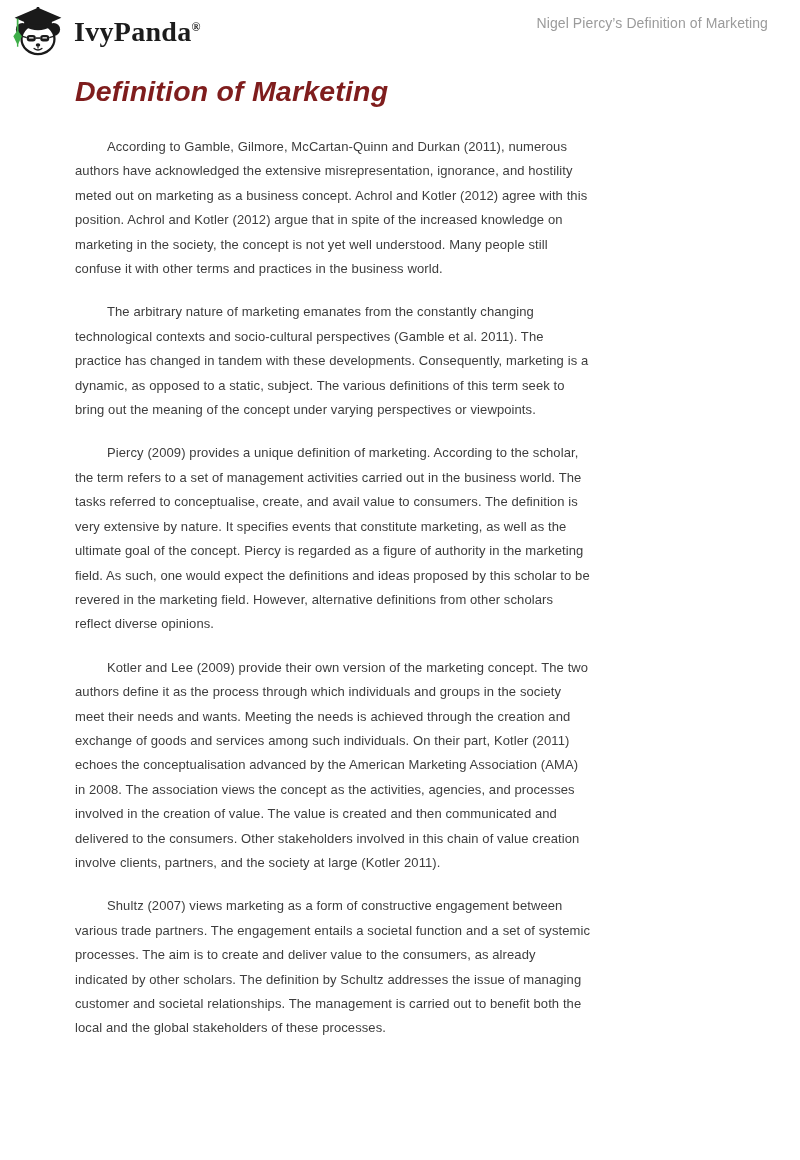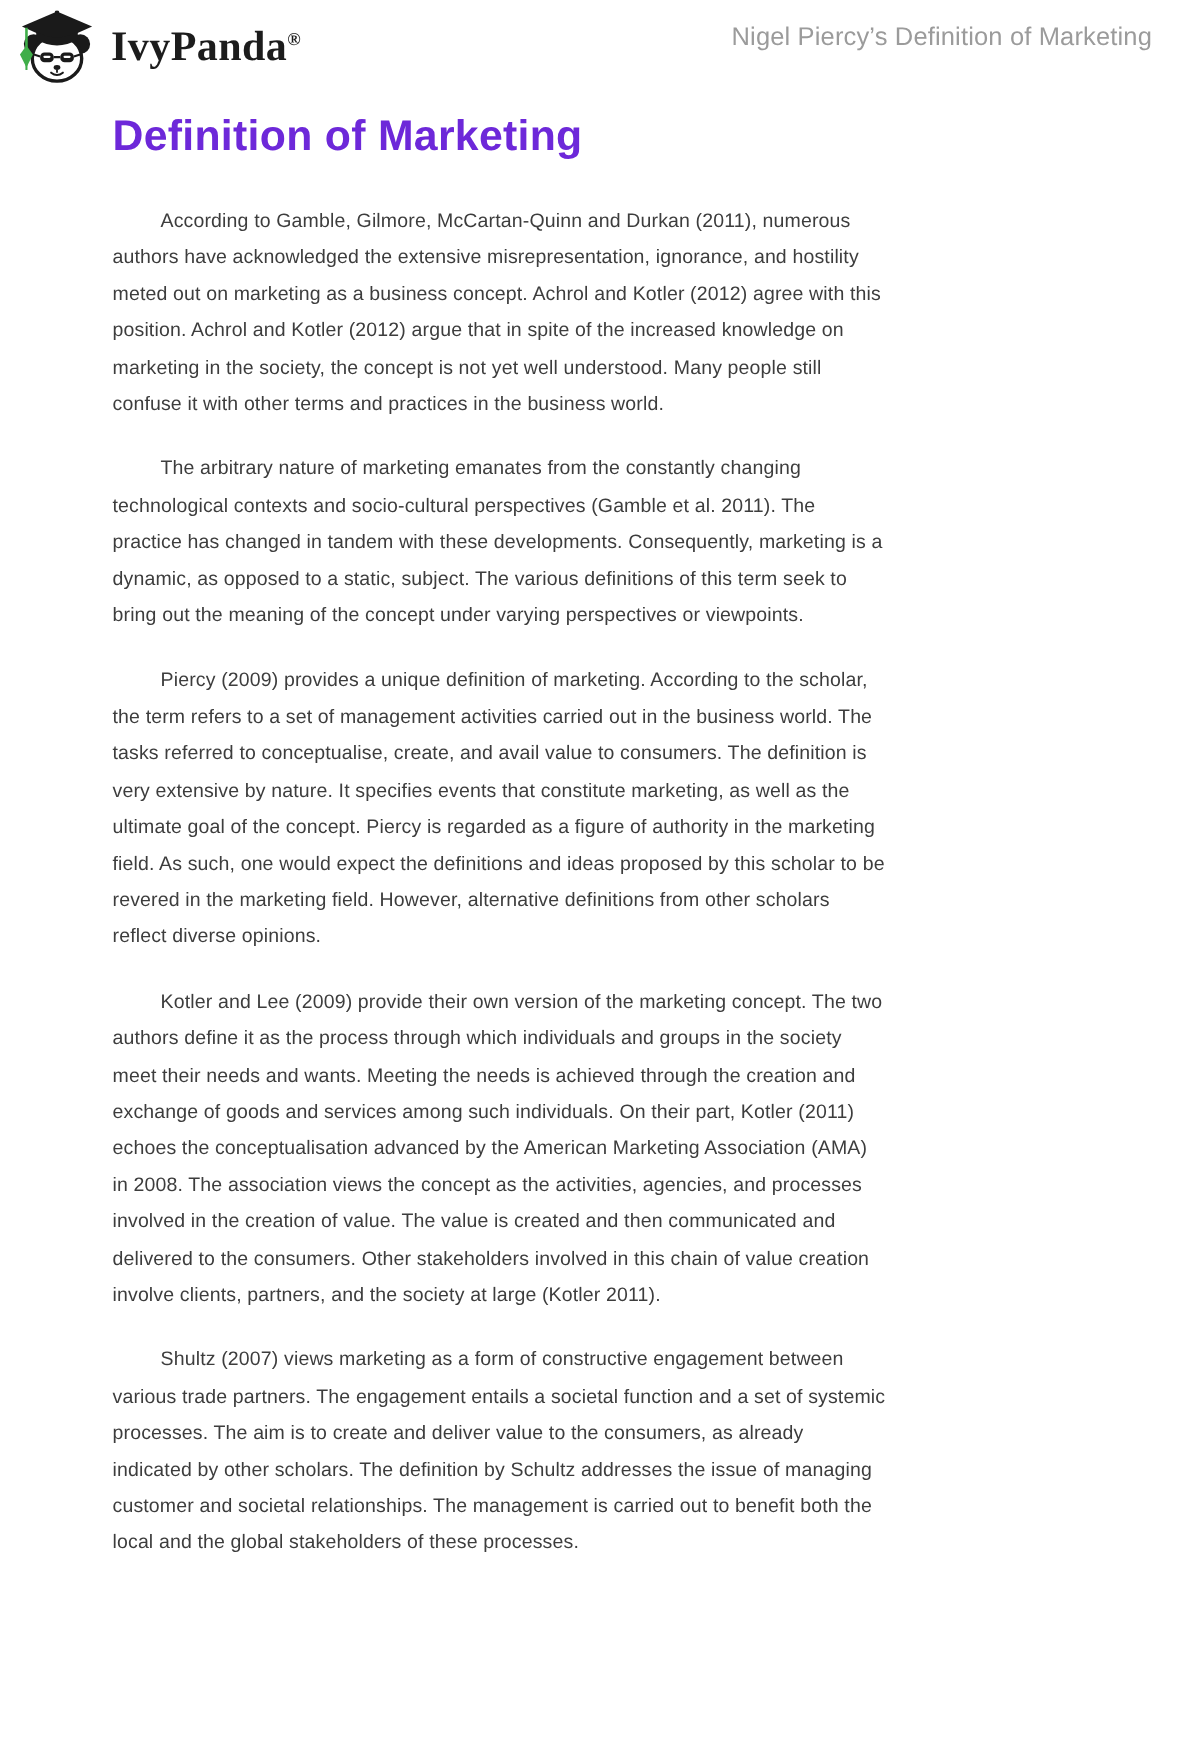--- a/index.html
+++ b/index.html
@@ -52,39 +52,40 @@
     font-weight: 700;
     font-size: 12px;
     color: #1c1c1c;
     vertical-align: super;
     line-height: 1;
   }
   .running-head {
     position: absolute;
     top: 15px;
     right: 32px;
-    font-size: 17px;
+    font-size: 14px;
     color: #9b9b9b;
     letter-spacing: 0.1px;
   }
 
   
   .content {
     position: absolute;
     top: 74px;
     left: 75px;
     width: 695px;
   }
   .doc-title {
     margin: 0 0 27px 0;
     font-size: 28.5px;
     font-weight: 700;
-    color: #6d28d9;
+    color: #7f1d1d;
     letter-spacing: 0.2px;
     line-height: 34px;
+    font-style: italic;
   }
   .doc-paragraph {
     margin: 0 0 19px 0;
     font-size: 13px;
     line-height: 24.4px;
     color: #3d3d3d;
     white-space: pre-line;      
     text-indent: 32px;          
     letter-spacing: 0.1px;
   }

